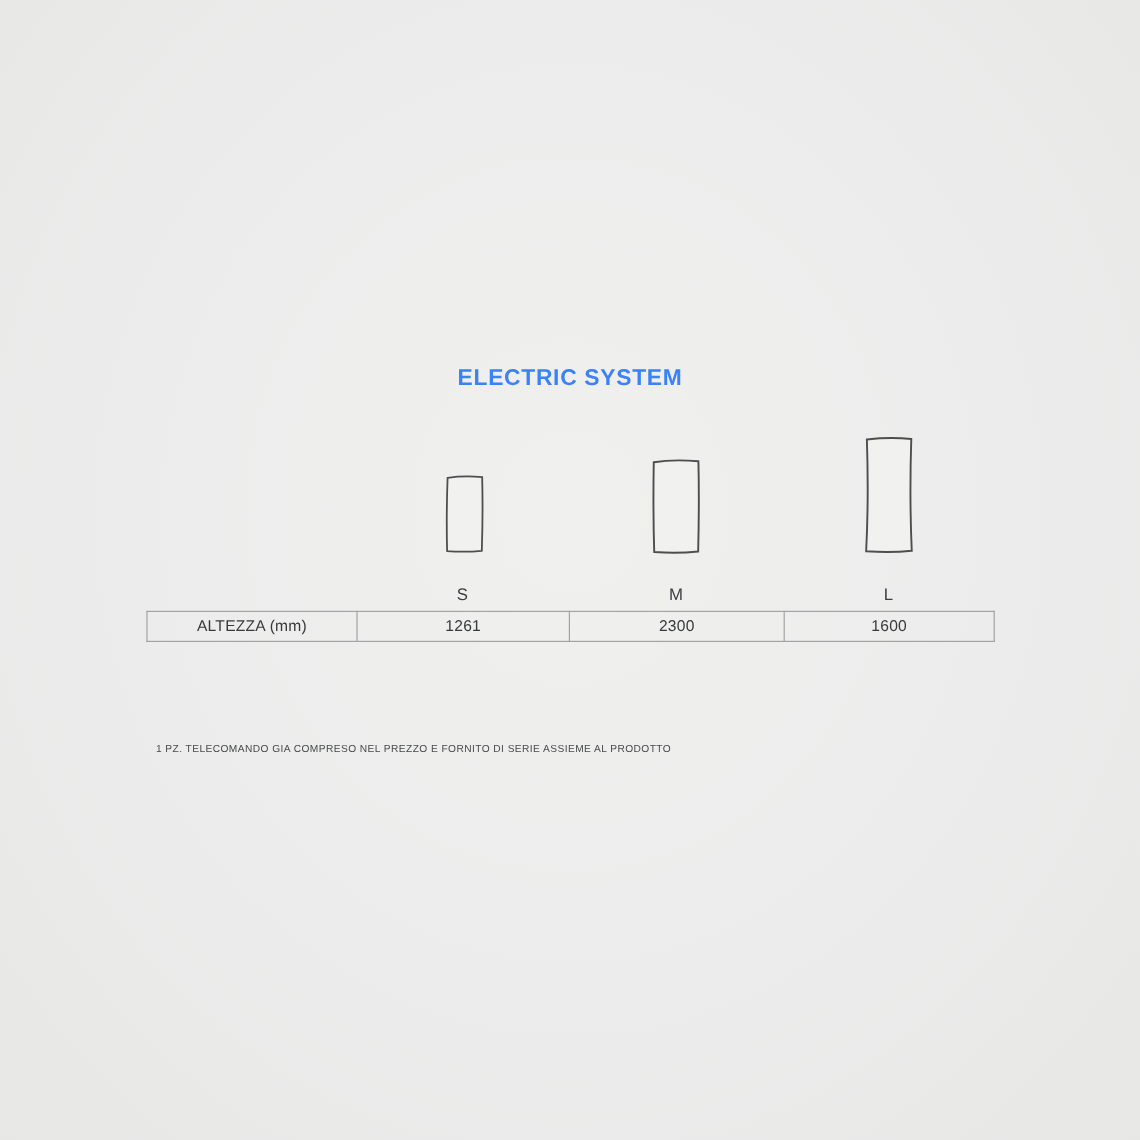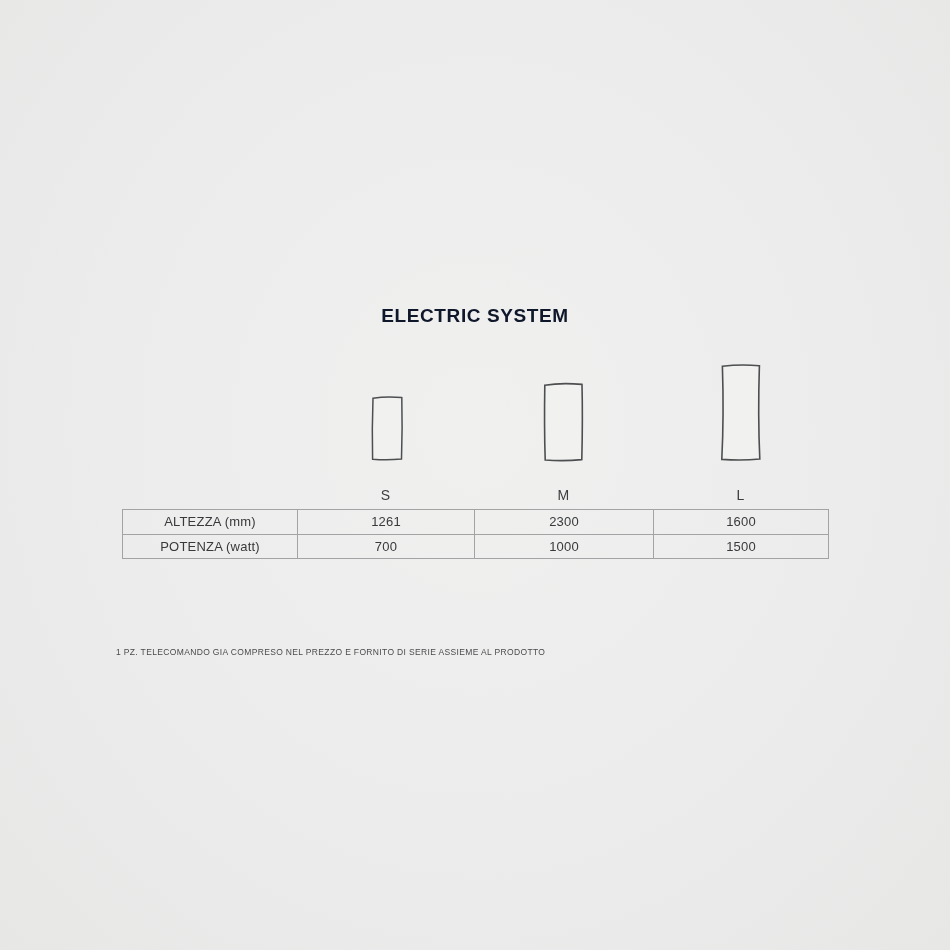--- a/index.html
+++ b/index.html
@@ -20,21 +20,21 @@
   }
   .title {
     position: absolute;
     left: 0;
     top: 305px;
     width: 950px;
     text-align: center;
     font-size: 19px;
     font-weight: 700;
     letter-spacing: 0.6px;
-    color: #0f172a;
+    color: #3b82f6;
   }
   .shape {
     position: absolute;
   }
   .shape svg {
     display: block;
   }
   .size-label-row {
     position: absolute;
     left: 122px;
@@ -67,26 +67,25 @@
     color: #37393b;
     letter-spacing: 0.2px;
     padding: 0;
   }
   .col-label { width: 175px; }
   .col-s { width: 177px; }
   .col-m { width: 179px; }
   .col-l { width: 175px; }
   .footnote {
     position: absolute;
-    left: 116px;
+    left: 130px;
     top: 619px;
     font-size: 8.5px;
     letter-spacing: 0.35px;
     color: #484a4c;
-    margin-top: 28px;
   }
 </style>
 </head>
 <body>
 
 <div class="stage">
 
   <div class="title">ELECTRIC SYSTEM</div>
 
   <div class="shape" style="left:370px; top:395px;">
@@ -121,24 +120,18 @@
         <col class="col-m">
         <col class="col-l">
     </colgroup>
     <tbody>
       <tr>
         <td>ALTEZZA (mm)</td>
         <td>1261</td>
         <td>2300</td>
         <td>1600</td>
       </tr>
-      <tr>
-        <td>POTENZA (watt)</td>
-        <td>700</td>
-        <td>1000</td>
-        <td>1500</td>
-      </tr>
     </tbody>
   </table>
 
   <div class="footnote">1 PZ. TELECOMANDO GIA COMPRESO NEL PREZZO E FORNITO DI SERIE ASSIEME AL PRODOTTO</div>
 
 </div>
 
 </body></html>

